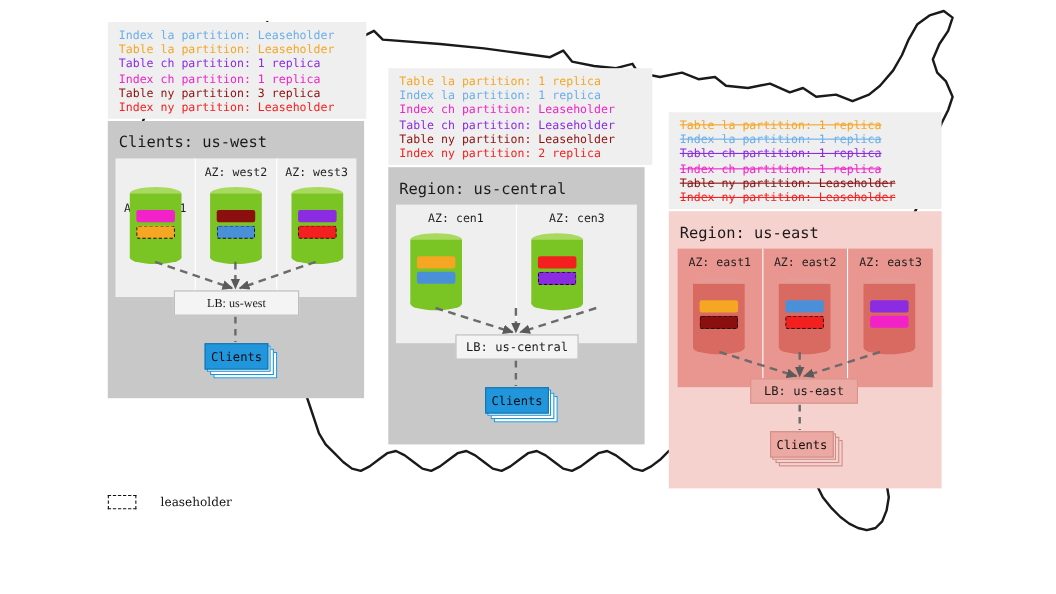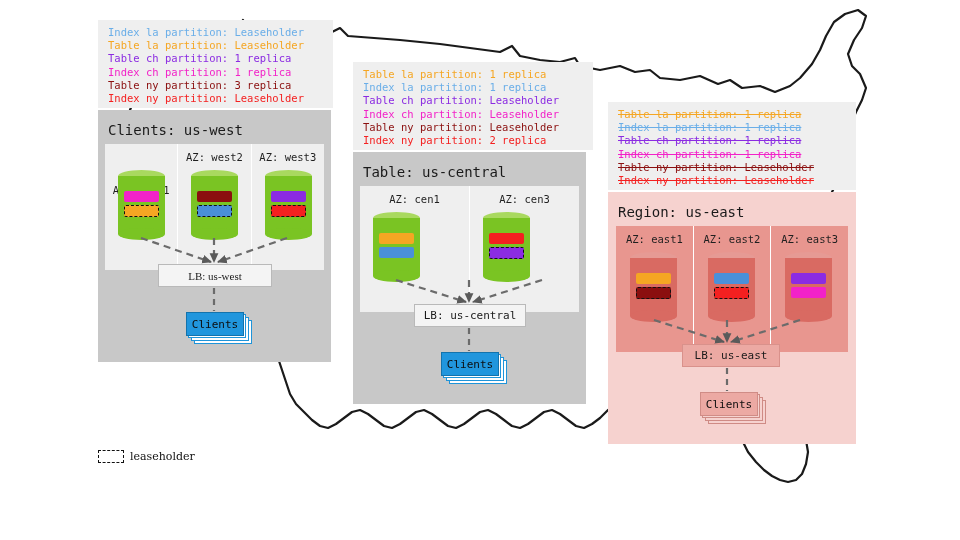--- a/index.html
+++ b/index.html
@@ -43,21 +43,21 @@
   .lb.dead{background:#eca9a3;border-color:#d9918b;}
 
   .clients-wrap{position:absolute;}
   .clients-shadow{position:absolute;box-sizing:border-box;background:#ffffff;border:1px solid #1f94d9;}
   .clients-shadow.dead{background:#f6d2cf;border-color:#cf8b85;}
   .clients{position:absolute;left:0;top:0;box-sizing:border-box;background:#2196dd;border:1px solid #1473ac;
      display:flex;align-items:center;justify-content:center;font-size:11px;color:#0d0d0d;white-space:nowrap;}
   .clients.dead{background:#eca9a3;border-color:#d08c86;}
 
   
-  .legend{position:absolute;display:flex;align-items:center;gap:6px;}
+  .legend{position:absolute;display:flex;align-items:center;gap:22px;}
   .legend-swatch{width:26px;height:13px;box-sizing:border-box;border:1.6px dashed #111;background:transparent;}
   .legend-label{font-family:"DejaVu Serif","Liberation Serif",serif;font-size:11px;color:#111;}
 
   .links{position:absolute;left:0;top:0;width:960px;height:540px;pointer-events:none;}
 </style>
 </head>
 <body>
 
 <div id="stage">
 
@@ -134,28 +134,28 @@
   <div class="lb" style="left:158px;top:264px;width:114px;height:23px;font-family:Liberation Serif, serif;">LB: us-west</div>
 
   <div class="clients-wrap" style="left:186px;top:312px;width:68px;height:34px;">
     <div class="clients-shadow" style="left:8px;top:8px;width:58px;height:24px;"></div>
     <div class="clients-shadow" style="left:5px;top:5px;width:58px;height:24px;"></div>
     <div class="clients-shadow" style="left:2px;top:2px;width:58px;height:24px;"></div>
     <div class="clients" style="width:58px;height:24px;">Clients</div>
   </div>
 
   <div class="panel region" style="left:353px;top:152px;width:233px;height:252px;">
-    <div class="region-title" style="left:10px;top:12px;">Table: us-central</div>
+    <div class="region-title" style="left:10px;top:12px;">Region: us-central</div>
   </div>
 
   <div class="panel infobox" style="left:353px;top:62px;width:240px;height:88px;">
     <div class="infoline" style="color:#f5a623">Table la partition: 1 replica</div>
     <div class="infoline" style="color:#6aaee8">Index la partition: 1 replica</div>
+    <div class="infoline" style="color:#f222c8">Index ch partition: Leaseholder</div>
     <div class="infoline" style="color:#8b2be2">Table ch partition: Leaseholder</div>
-    <div class="infoline" style="color:#f222c8">Index ch partition: Leaseholder</div>
     <div class="infoline" style="color:#8b0f0f">Table ny partition: Leaseholder</div>
     <div class="infoline" style="color:#f42020">Index ny partition: 2 replica</div>
   </div>
 
   <div class="azstrip" style="left:360px;top:186px;width:219px;height:126px;">
     <div class="az">
       <div class="az-label" style="top:7px;">AZ: cen1</div>
       <div class="cyl" style="left:13px;top:26px;width:47px;height:70px;">
         <div class="top" style="top:0;"></div>
         <div class="body" style="top:6px;bottom:6px;"></div>

